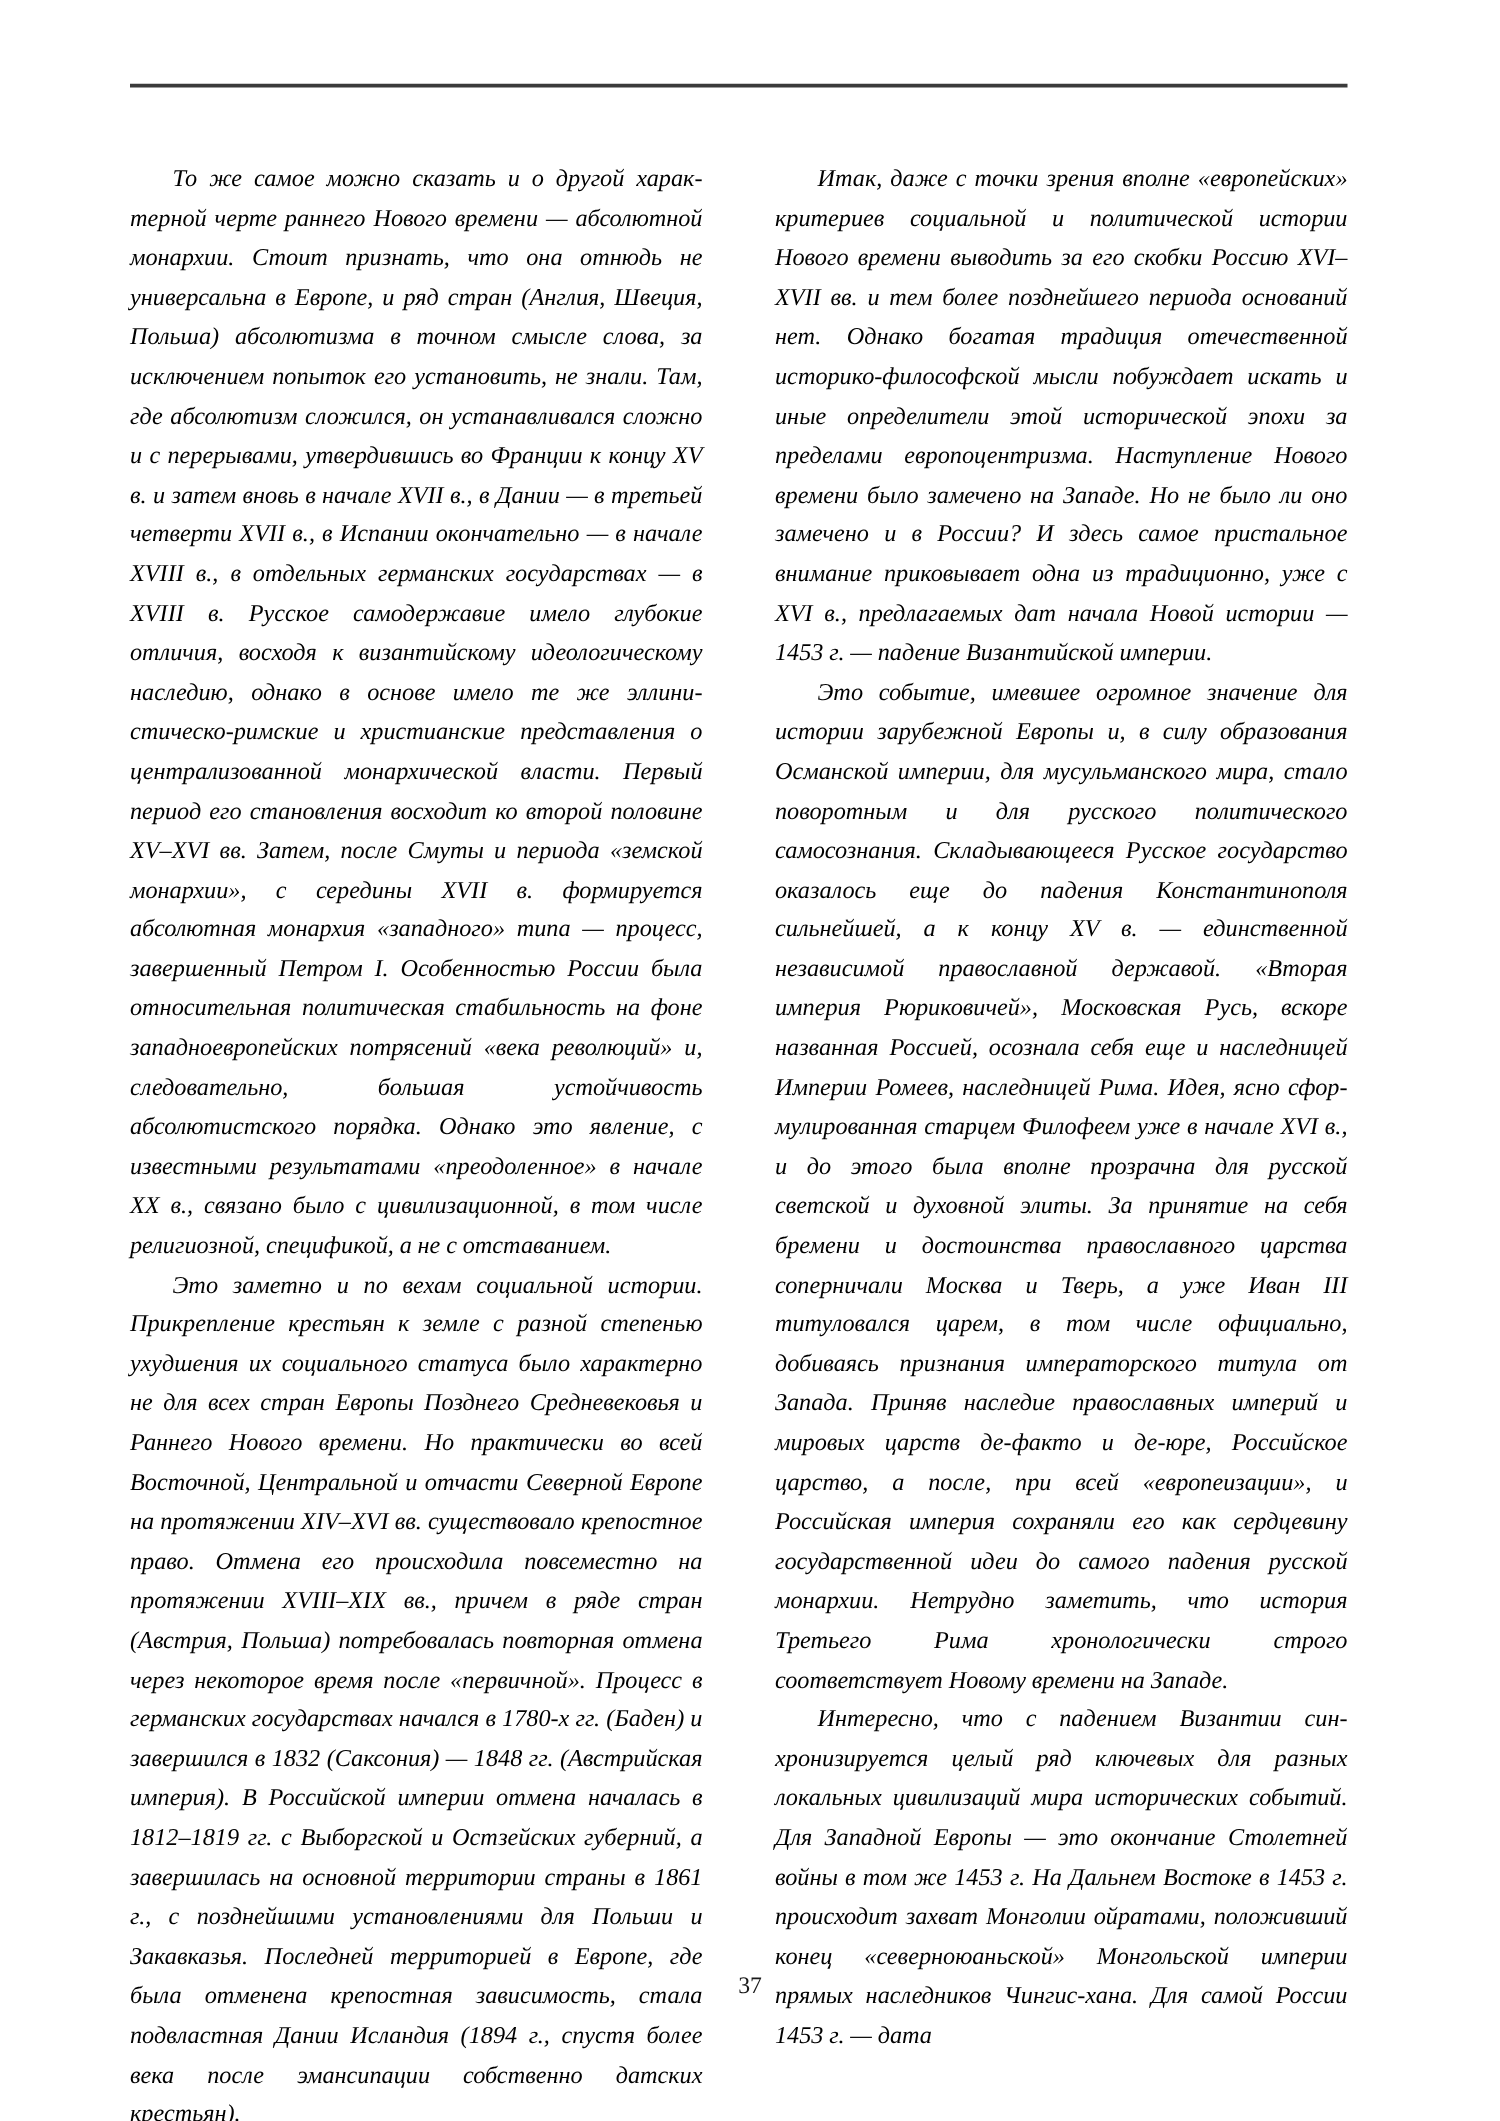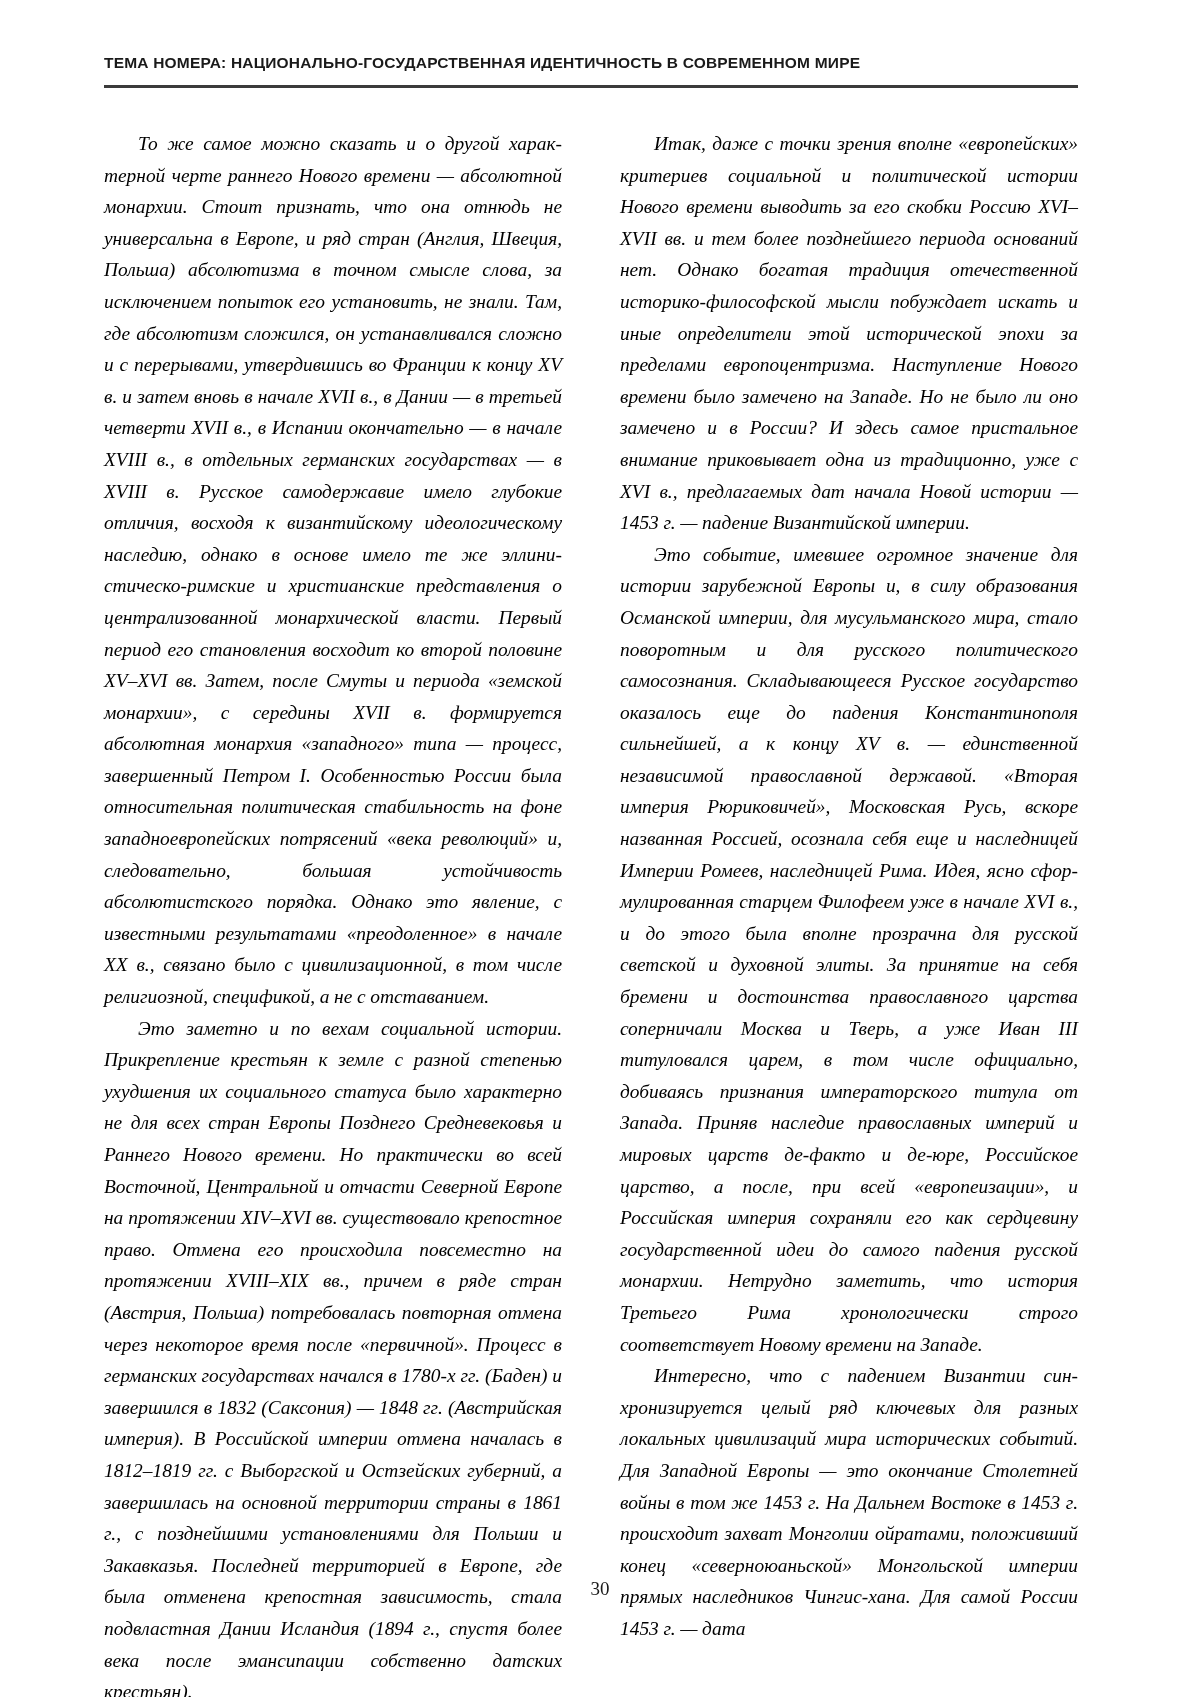--- a/index.html
+++ b/index.html
@@ -77,31 +77,30 @@
     font-family: "Liberation Serif", serif;
     color: #1a1a1a;
   }
 </style>
 </head>
 <body>
 
 <div class="page">
 
   <div class="running-head">
-    <div class="running-head-text">ТЕМА НОМЕРА: НАЦИОНАЛЬНО-ГОСУДАРСТВЕННАЯ ИДЕНТИЧНОСТЬ В СОВРЕМЕННОМ МИРЕ</div>
     <div class="rule"></div>
   </div>
 
   <div class="columns">
     <div class="col">
       <p>То же самое можно сказать и о другой харак­терной черте раннего Нового времени — абсолют­ной монархии. Стоит признать, что она отнюдь не универсальна в Европе, и ряд стран (Англия, Шве­ция, Польша) абсолютизма в точном смысле сло­ва, за исключением попыток его установить, не знали. Там, где абсолютизм сложился, он устанав­ливался сложно и с перерывами, утвердившись во Франции к концу XV в. и затем вновь в начале XVII в., в Дании — в третьей четверти XVII в., в Испании окончательно — в начале XVIII в., в от­дельных германских государствах — в XVIII в. Русское самодержавие имело глубокие отличия, восходя к византийскому идеологическому на­следию, однако в основе имело те же эллини­стическо-римские и христианские представле­ния о централизованной монархической власти. Первый период его становления восходит ко второй половине XV–XVI вв. Затем, после Смуты и периода «земской монархии», с середины XVII в. формируется абсолютная монархия «западного» типа — процесс, завершенный Петром I. Особен­ностью России была относительная политиче­ская стабильность на фоне западноевропейских потрясений «века революций» и, следовательно, большая устойчивость абсолютистского порядка. Однако это явление, с известными результатами «преодоленное» в начале XX в., связано было с цивилизационной, в том числе религиозной, спецификой, а не с отставанием.</p>
       <p>Это заметно и по вехам социальной истории. Прикрепление крестьян к земле с разной степенью ухудшения их социального статуса было характерно не для всех стран Европы Позднего Средневековья и Раннего Нового времени. Но практически во всей Восточной, Центральной и отчасти Северной Европе на протяжении XIV–XVI вв. существовало крепостное право. Отмена его происходила повсе­местно на протяжении XVIII–XIX вв., причем в ряде стран (Австрия, Польша) потребовалась повторная отмена через некоторое время после «первичной». Процесс в германских государствах начался в 1780-х гг. (Баден) и завершился в 1832 (Саксония) — 1848 гг. (Австрийская империя). В Российской империи отмена началась в 1812–1819 гг. с Выборгской и Остзейских губерний, а завершилась на основ­ной территории страны в 1861 г., с позднейшими установлениями для Польши и Закавказья. По­следней территорией в Европе, где была отменена крепостная зависимость, стала подвластная Дании Исландия (1894 г., спустя более века после эманси­пации собственно датских крестьян).</p>
     </div>
     <div class="col">
       <p>Итак, даже с точки зрения вполне «евро­пейских» критериев социальной и полити­ческой истории Нового времени выводить за его скобки Россию XVI–XVII вв. и тем более позднейшего периода оснований нет. Однако богатая традиция отечественной историко-философской мысли побуждает искать и иные определители этой исторической эпохи за пределами европоцентризма. Наступление Нового времени было замечено на Западе. Но не было ли оно замечено и в России? И здесь самое пристальное внимание приковывает одна из традиционно, уже с XVI в., предлагаемых дат начала Новой истории — 1453 г. — падение Византийской империи.</p>
       <p>Это событие, имевшее огромное значение для истории зарубежной Европы и, в силу обра­зования Османской империи, для мусульман­ского мира, стало поворотным и для русского политического самосознания. Складывающееся Русское государство оказалось еще до паде­ния Константинополя сильнейшей, а к концу XV в. — единственной независимой православ­ной державой. «Вторая империя Рюриковичей», Московская Русь, вскоре названная Россией, осознала себя еще и наследницей Империи Ромеев, наследницей Рима. Идея, ясно сфор­мулированная старцем Филофеем уже в начале XVI в., и до этого была вполне прозрачна для русской светской и духовной элиты. За при­нятие на себя бремени и достоинства право­славного царства соперничали Москва и Тверь, а уже Иван III титуловался царем, в том числе официально, добиваясь признания император­ского титула от Запада. Приняв наследие право­славных империй и мировых царств де-факто и де-юре, Российское царство, а после, при всей «европеизации», и Российская империя сохраняли его как сердцевину государственной идеи до самого падения русской монархии. Нетрудно заметить, что история Третьего Рима хронологически строго соответствует Новому времени на Западе.</p>
       <p>Интересно, что с падением Византии син­хронизируется целый ряд ключевых для разных локальных цивилизаций мира исторических событий. Для Западной Европы — это окончание Столетней войны в том же 1453 г. На Дальнем Востоке в 1453 г. происходит захват Монголии ойратами, положивший конец «северноюань­ской» Монгольской империи прямых наследников Чингис-хана. Для самой России 1453 г. — дата</p>
     </div>
   </div>
 
-  <div class="folio">30</div>
+  <div class="folio">37</div>
 
 </div>
 
 </body></html>

